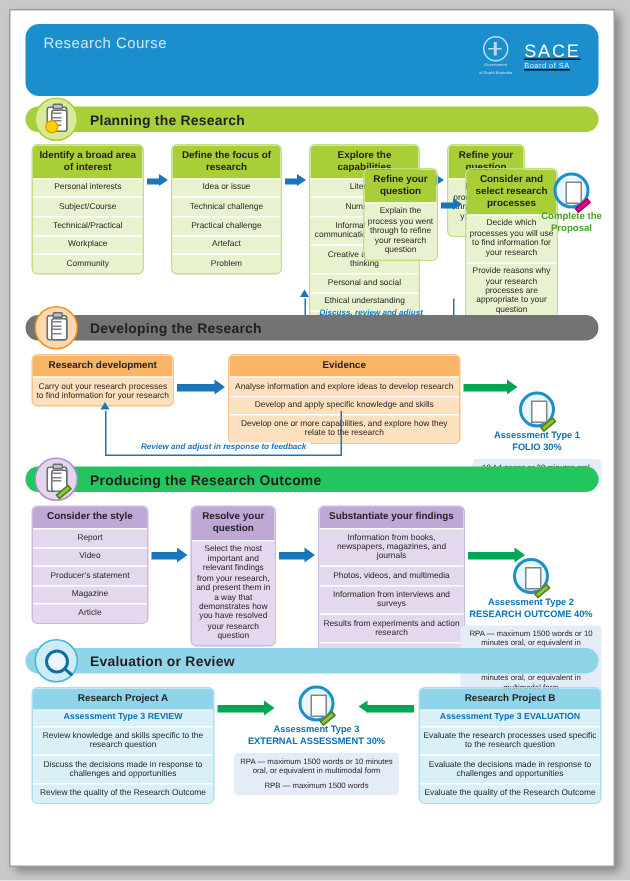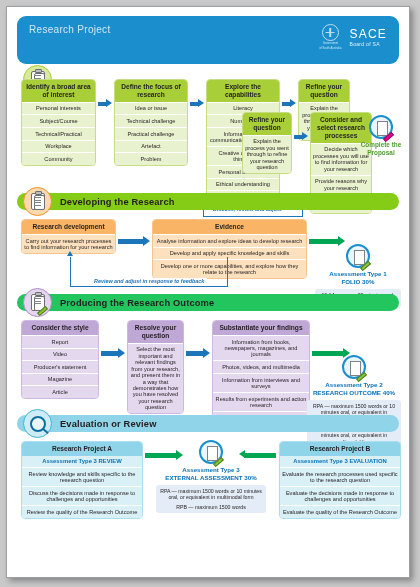--- a/index.html
+++ b/index.html
@@ -37,35 +37,35 @@
   }
   .crest-mark::after {
     content: ""; position: absolute; left: 50%; top: 3px;
     width: 1.6px; height: 9px; background: #bcddf2; transform: translateX(-50%);
   }
   .crest-mark::before {
     content: ""; position: absolute; left: 50%; top: 7px;
     width: 9px; height: 1.4px; background: #bcddf2; transform: translateX(-50%);
   }
   .crest-text { font-size: 2.6px; color: #d8ecf9; line-height: 1.5; margin-top: 1px; letter-spacing: .1px; }
-  .sace { text-align: left; }
+  .sace { text-align: left; text-decoration: underline; }
   .sace-name { color: #ffffff; font-size: 12px; letter-spacing: 1.2px; }
   .sace-sub { color: #e2f1fb; font-size: 5px; letter-spacing: .3px; }
 
   
   .section { position: relative; margin-top: 7px; }
   .bar {
     height: 17px; border-radius: 9px;
     display: flex; align-items: center;
     padding-left: 43px;
     font-size: 9.3px; font-weight: bold; color: #231f20;
     letter-spacing: .15px;
   }
   .bar.green  { background: #a8cf38; }
-  .bar.orange { background: #84cc16; }
+  .bar.orange { background: #737373; }
   .bar.purple { background: #22c55e; }
   .bar.teal   { background: #8fd4e8; align-items: center; }
 
   .badge {
     position: absolute; left: 6px; top: -6px;
     width: 29px; height: 29px; border-radius: 50%;
     display: flex; align-items: center; justify-content: center;
   }
   .badge.green  { background: #d9ea9a; border: 1.4px solid #a8cf38; }
   .badge.orange { background: #fcd9ae; border: 1.4px solid #f59123; }
@@ -160,35 +160,38 @@
     border-bottom: 5px solid #1b75bb;
   }
   .cproposal { font-size: 6.4px; font-weight: bold; color: #4f9e2f; line-height: 1.3; margin-top: 2px; }
 </style>
 </head>
 <body>
 
 <div class="page">
 
   <div class="masthead">
-    <div class="mh-sub">Research Project</div>
+    <div class="mh-sub">Research Course</div>
     <div class="logos">
       <div class="crest">
         <div class="crest-mark"></div>
         <div class="crest-text">Government</div>
         <div class="crest-text">of South Australia</div>
       </div>
       <div class="sace">
         <div class="sace-name">SACE</div>
         <div class="sace-sub">Board of SA</div>
       </div>
     </div>
   </div>
 
   <div class="section">
+    <div class="bar green">
+      <span>Planning the Research</span>
+    </div>
     <div class="badge green">
       <div class="clip">
         <div class="pad"></div>
           <div class="pad2"></div>
           <div class="clipmark"></div>
         <div class="lines">
             <i></i>
             <i></i>
             <i></i>
             <i></i>

